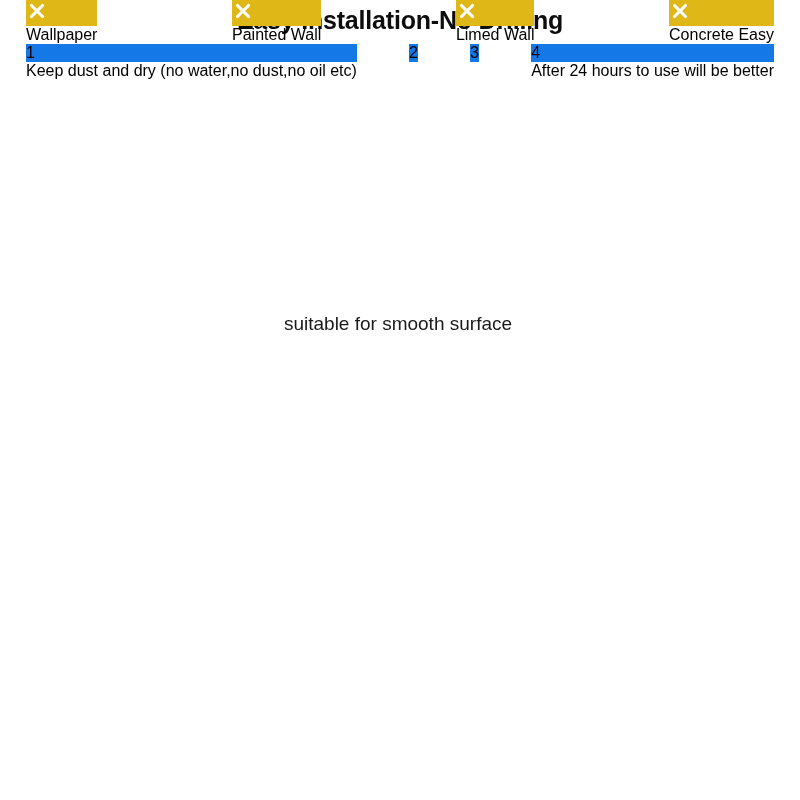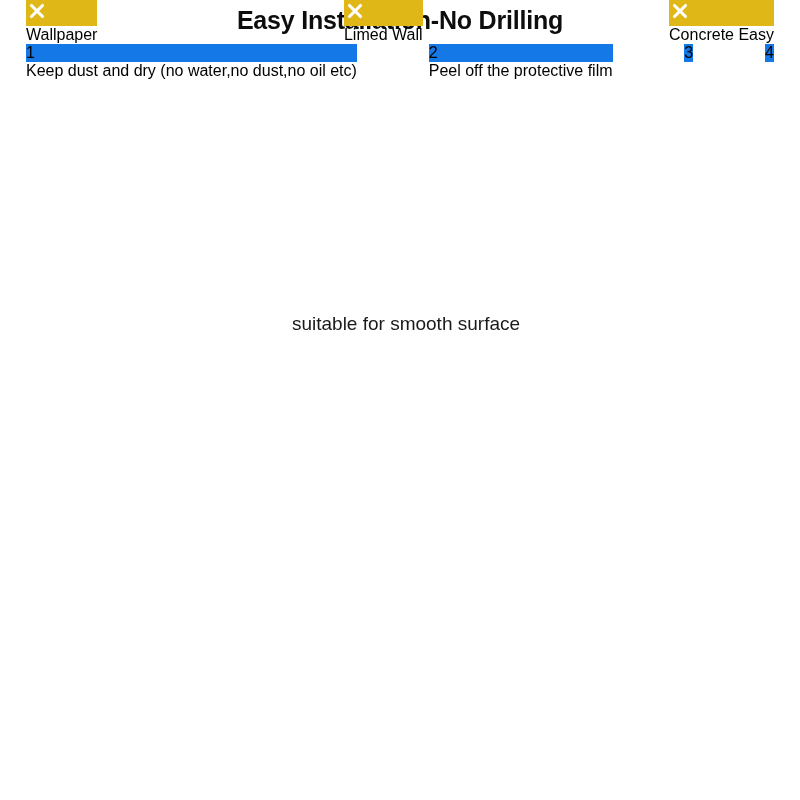--- a/index.html
+++ b/index.html
@@ -30,21 +30,21 @@
     font-size: 25px;
     font-weight: bold;
     color: #0d0d0d;
     letter-spacing: -0.2px;
     line-height: 36px;
   }
 
   
   .section-heading {
     position: absolute;
-    left: 12px;
+    left: 4px;
     width: 788px;
     text-align: center;
     font-size: 19px;
     color: #1a1a1a;
     line-height: 30px;
   }
   .heading-smooth { top: 309px; }
   .heading-rough  { top: 554px; }
 
   
@@ -536,24 +536,20 @@
           <div class="s2-hook"></div>
           <div class="s2-film"></div>
           <div class="hand s2-hand-l"></div>
           <div class="hand s2-hand-r"></div>
           <div class="arch"></div>
         </div>
       </div>
       <div class="badge" style="background:#1479E6;">
         <span class="badge-num">2</span>
       </div>
-      <div class="caption">
-        <span>Peel off the protective film</span>
-        <span class="line2"></span>
-      </div>
     </div>
 
     <div class="card">
       <div class="photo">
         <div class="photo-inner">
           <div class="tilewall"></div>
           <div class="s3-pad"></div>
           <div class="s3-hook"></div>
           <div class="hand s3-hand"></div>
           <div class="arch"></div>
@@ -571,20 +567,24 @@
           <div class="s4-brush left"></div>
           <div class="s4-brush right"></div>
           <div class="s4-hook left"></div>
           <div class="s4-hook right"></div>
           <div class="arch"></div>
         </div>
       </div>
       <div class="badge" style="background:#1479E6;">
         <span class="badge-num">4</span>
       </div>
+      <div class="caption">
+        <span>After 24 hours to use</span>
+        <span class="line2">will be better</span>
+      </div>
     </div>
 
   </div>
 
   <div class="section-heading heading-smooth">suitable for smooth surface</div>
 
   <div class="row row-smooth">
 
     <div class="card">
       <div class="photo">
@@ -641,50 +641,66 @@
       <div class="badge" style="background:#DFB818;">
         <svg width="22" height="22" viewBox="0 0 24 24">
           <path d="M6 6 L18 18 M18 6 L6 18" stroke="#ffffff" stroke-width="3.4" stroke-linecap="round"></path>
         </svg>
       </div>
       <div class="caption">
         <span>Wallpaper</span>
       </div>
     </div>
 
-
-    <div class="card">
-      <div class="photo">
-        <div class="photo-inner">
-          <div class="tex tex-limed"></div>
+    <div class="card">
+      <div class="photo">
+        <div class="photo-inner">
+          <div class="tex tex-painted"></div>
           <div class="arch"></div>
         </div>
       </div>
       <div class="badge" style="background:#DFB818;">
         <svg width="22" height="22" viewBox="0 0 24 24">
           <path d="M6 6 L18 18 M18 6 L6 18" stroke="#ffffff" stroke-width="3.4" stroke-linecap="round"></path>
         </svg>
       </div>
       <div class="caption">
-        <span>Limed Wall</span>
-      </div>
-    </div>
-
-    <div class="card">
-      <div class="photo">
-        <div class="photo-inner">
-          <div class="tex tex-concrete"></div>
+        <span>Painted Wall</span>
+      </div>
+    </div>
+
+    <div class="card">
+      <div class="photo">
+        <div class="photo-inner">
+          <div class="tex tex-limed"></div>
           <div class="arch"></div>
         </div>
       </div>
       <div class="badge" style="background:#DFB818;">
         <svg width="22" height="22" viewBox="0 0 24 24">
           <path d="M6 6 L18 18 M18 6 L6 18" stroke="#ffffff" stroke-width="3.4" stroke-linecap="round"></path>
         </svg>
       </div>
       <div class="caption">
+        <span>Limed Wall</span>
+      </div>
+    </div>
+
+    <div class="card">
+      <div class="photo">
+        <div class="photo-inner">
+          <div class="tex tex-concrete"></div>
+          <div class="arch"></div>
+        </div>
+      </div>
+      <div class="badge" style="background:#DFB818;">
+        <svg width="22" height="22" viewBox="0 0 24 24">
+          <path d="M6 6 L18 18 M18 6 L6 18" stroke="#ffffff" stroke-width="3.4" stroke-linecap="round"></path>
+        </svg>
+      </div>
+      <div class="caption">
         <span>Concrete Easy</span>
       </div>
     </div>
 
   </div>
 
 </div>
 
 </body></html>

